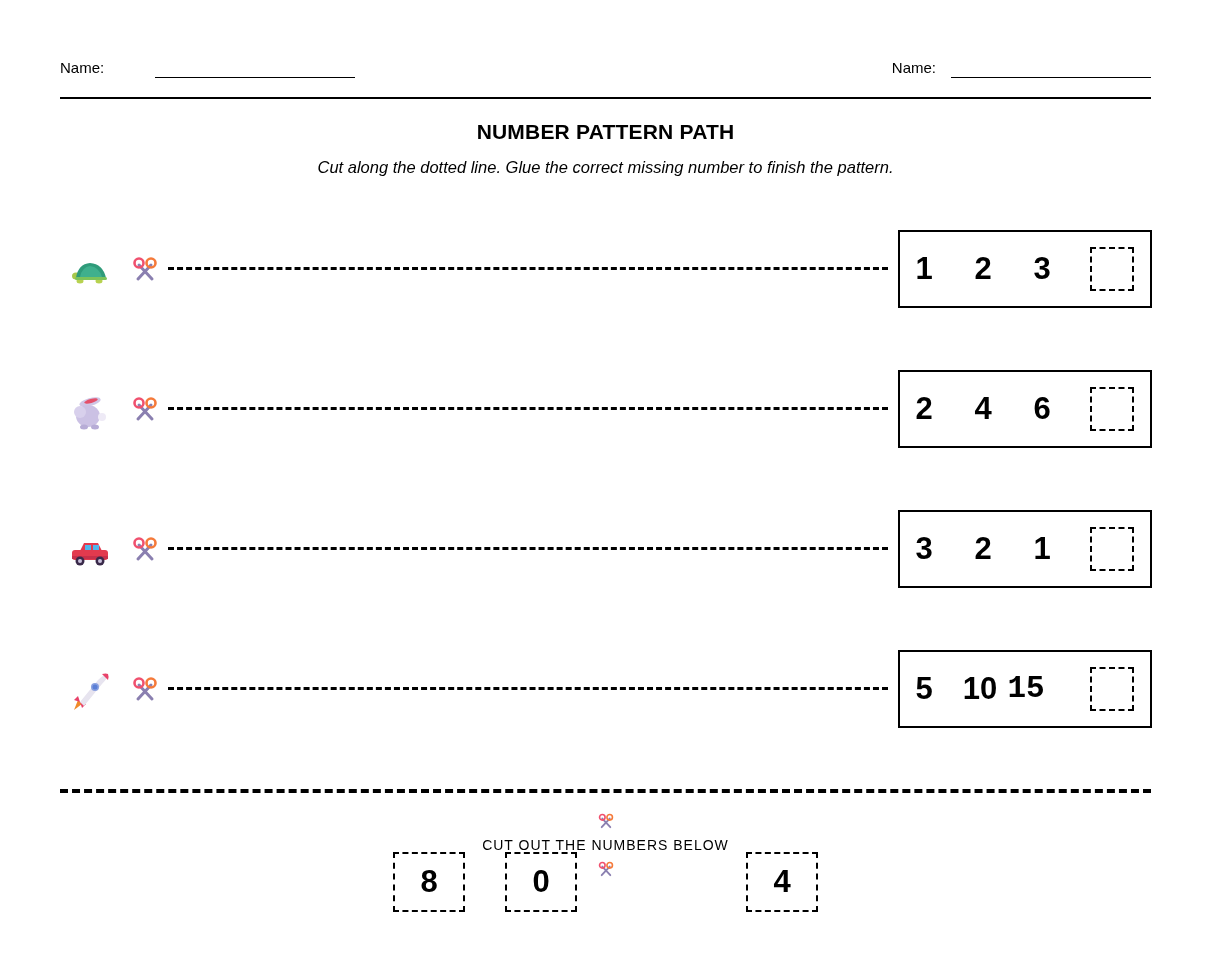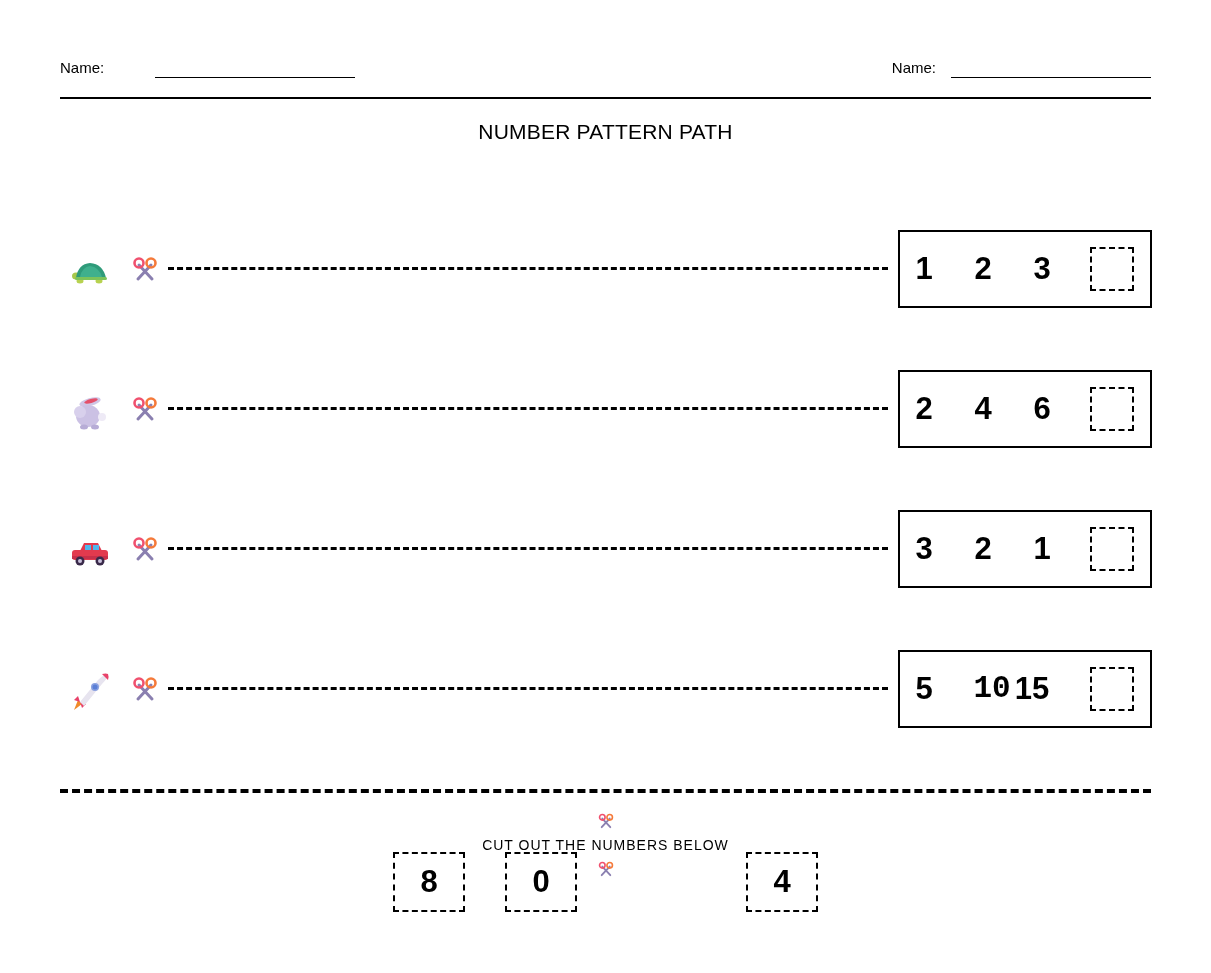--- a/index.html
+++ b/index.html
@@ -54,21 +54,21 @@
       width: 1091px;
       height: 0;
       border-top: 2px solid #000;
     }
     .title {
       position: absolute;
       top: 120px;
       left: 0;
       width: 1091px;
       text-align: center;
-      font-weight: normal;
+      font-weight: bold;
       font-size: 21px;
       letter-spacing: 0.2px;
     }
     .subtitle {
       position: absolute;
       top: 158px;
       left: 0;
       width: 1091px;
       text-align: center;
       font-style: italic;
@@ -187,20 +187,21 @@
       <span class="line"></span>
     </div>
     <div class="field date">
       <span class="label">Name:</span>
       <span class="line"></span>
     </div>
   </div>
   <div class="rule"></div>
 
   <div class="title">NUMBER PATTERN PATH</div>
+  <div class="subtitle">Cut along the dotted line. Glue the correct missing number to finish the pattern.</div>
 
   <div class="row" style="top:230px;">
     <div class="animal">
       <svg width="44" height="44" viewBox="0 0 44 44">
         <ellipse cx="8" cy="26" rx="4" ry="3.5" fill="#a8c84a"></ellipse>
         <ellipse cx="12" cy="31" rx="3.5" ry="2.5" fill="#b7d24f"></ellipse>
         <ellipse cx="31" cy="31" rx="3.5" ry="2.5" fill="#b7d24f"></ellipse>
         <path d="M8 28 Q10 14 22 13 Q35 14 38 28 Z" fill="#2f9b7a"></path>
         <path d="M12 27 Q14 17 22 16 Q31 17 34 27 Z" fill="#3fb08d"></path>
         <rect x="7" y="27" width="32" height="3" rx="1.5" fill="#7cc35a"></rect>
@@ -291,22 +292,22 @@
     </div>
     <svg class="scissors" viewBox="0 0 26 26">
       <line x1="7" y1="9" x2="20" y2="23" stroke="#8a7fb0" stroke-width="3" stroke-linecap="round"></line>
       <line x1="19" y1="9" x2="6" y2="23" stroke="#8a7fb0" stroke-width="3" stroke-linecap="round"></line>
       <circle cx="7" cy="7" r="4.5" fill="none" stroke="#f0506e" stroke-width="2.6"></circle>
       <circle cx="19" cy="7" r="4.5" fill="none" stroke="#f57a3a" stroke-width="2.6"></circle>
     </svg>
     <div class="cutline"></div>
     <div class="box">
       <span class="num" style="left:4px;">5</span>
-      <span class="num" style="left:72px;font-family:Liberation Mono, monospace;">10</span>
-      <span class="num" style="left:112px;">15</span>
+      <span class="num" style="left:60px;">10</span>
+      <span class="num" style="left:106px;font-family:Liberation Mono, monospace;">15</span>
       <div class="blank"></div>
     </div>
   </div>
 
   <div class="bottom-cut"></div>
 
   <div class="cut-label">
     <svg viewBox="0 0 26 26">
       <line x1="7" y1="9" x2="20" y2="23" stroke="#8a7fb0" stroke-width="3" stroke-linecap="round"></line>
       <line x1="19" y1="9" x2="6" y2="23" stroke="#8a7fb0" stroke-width="3" stroke-linecap="round"></line>

